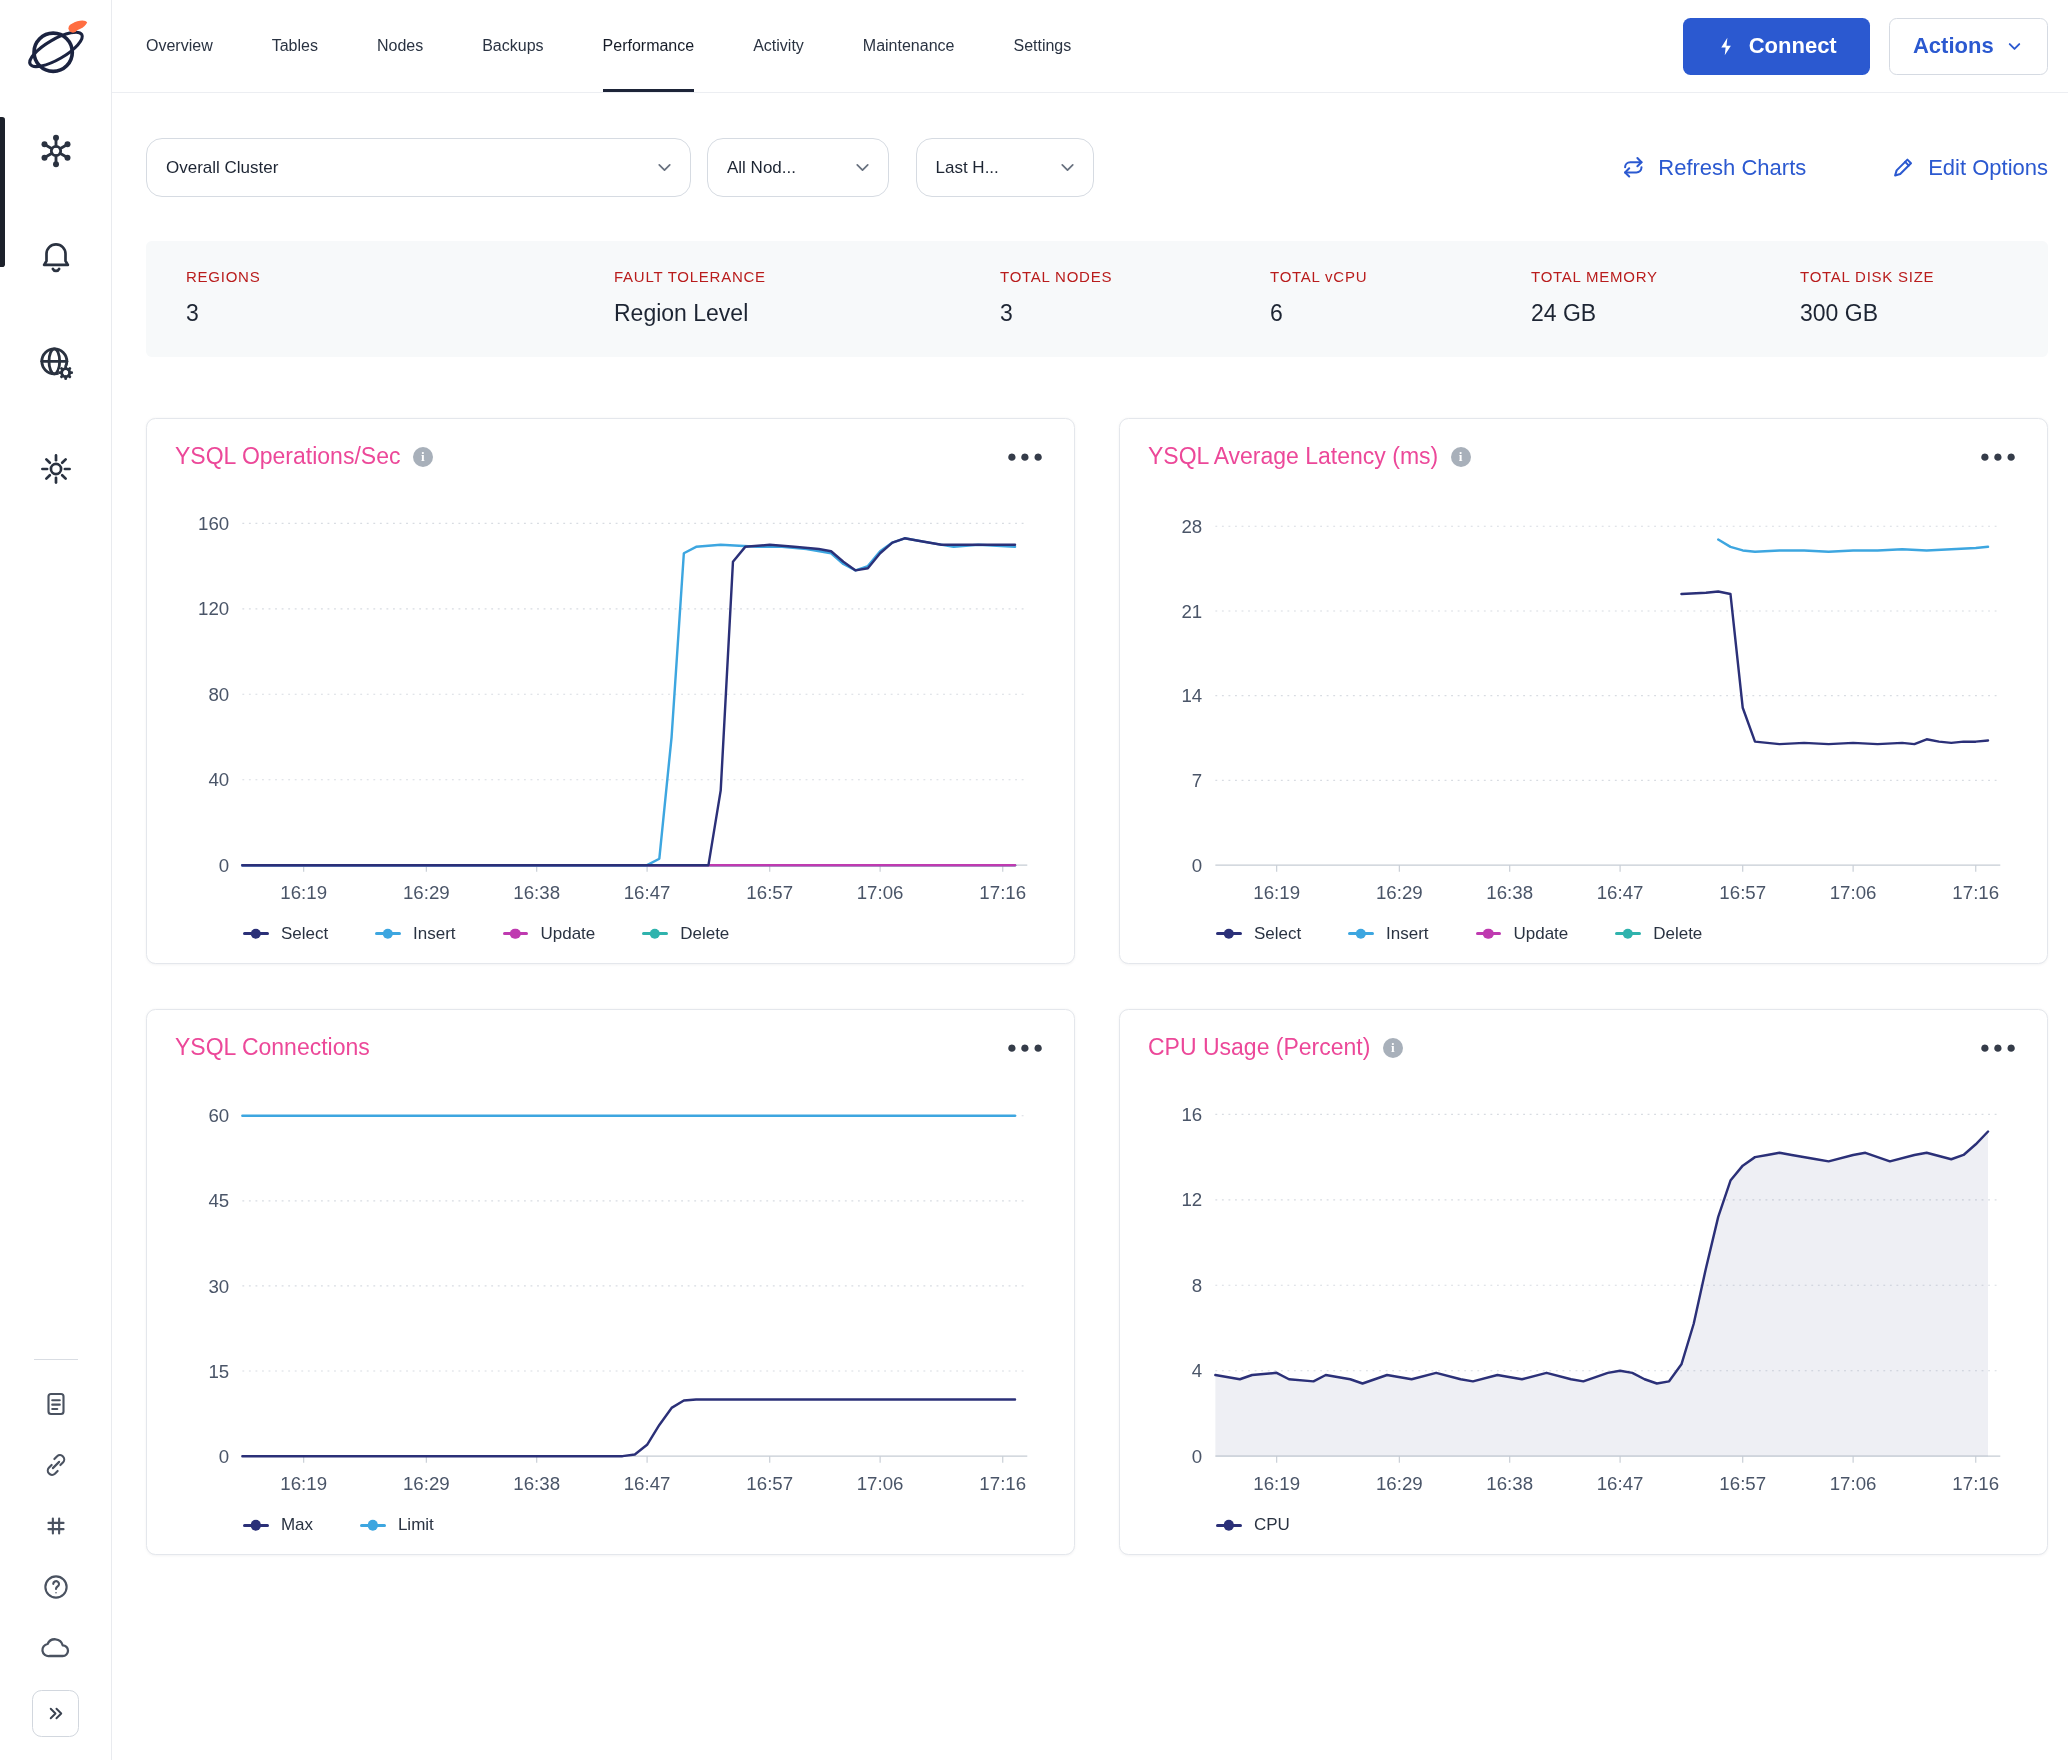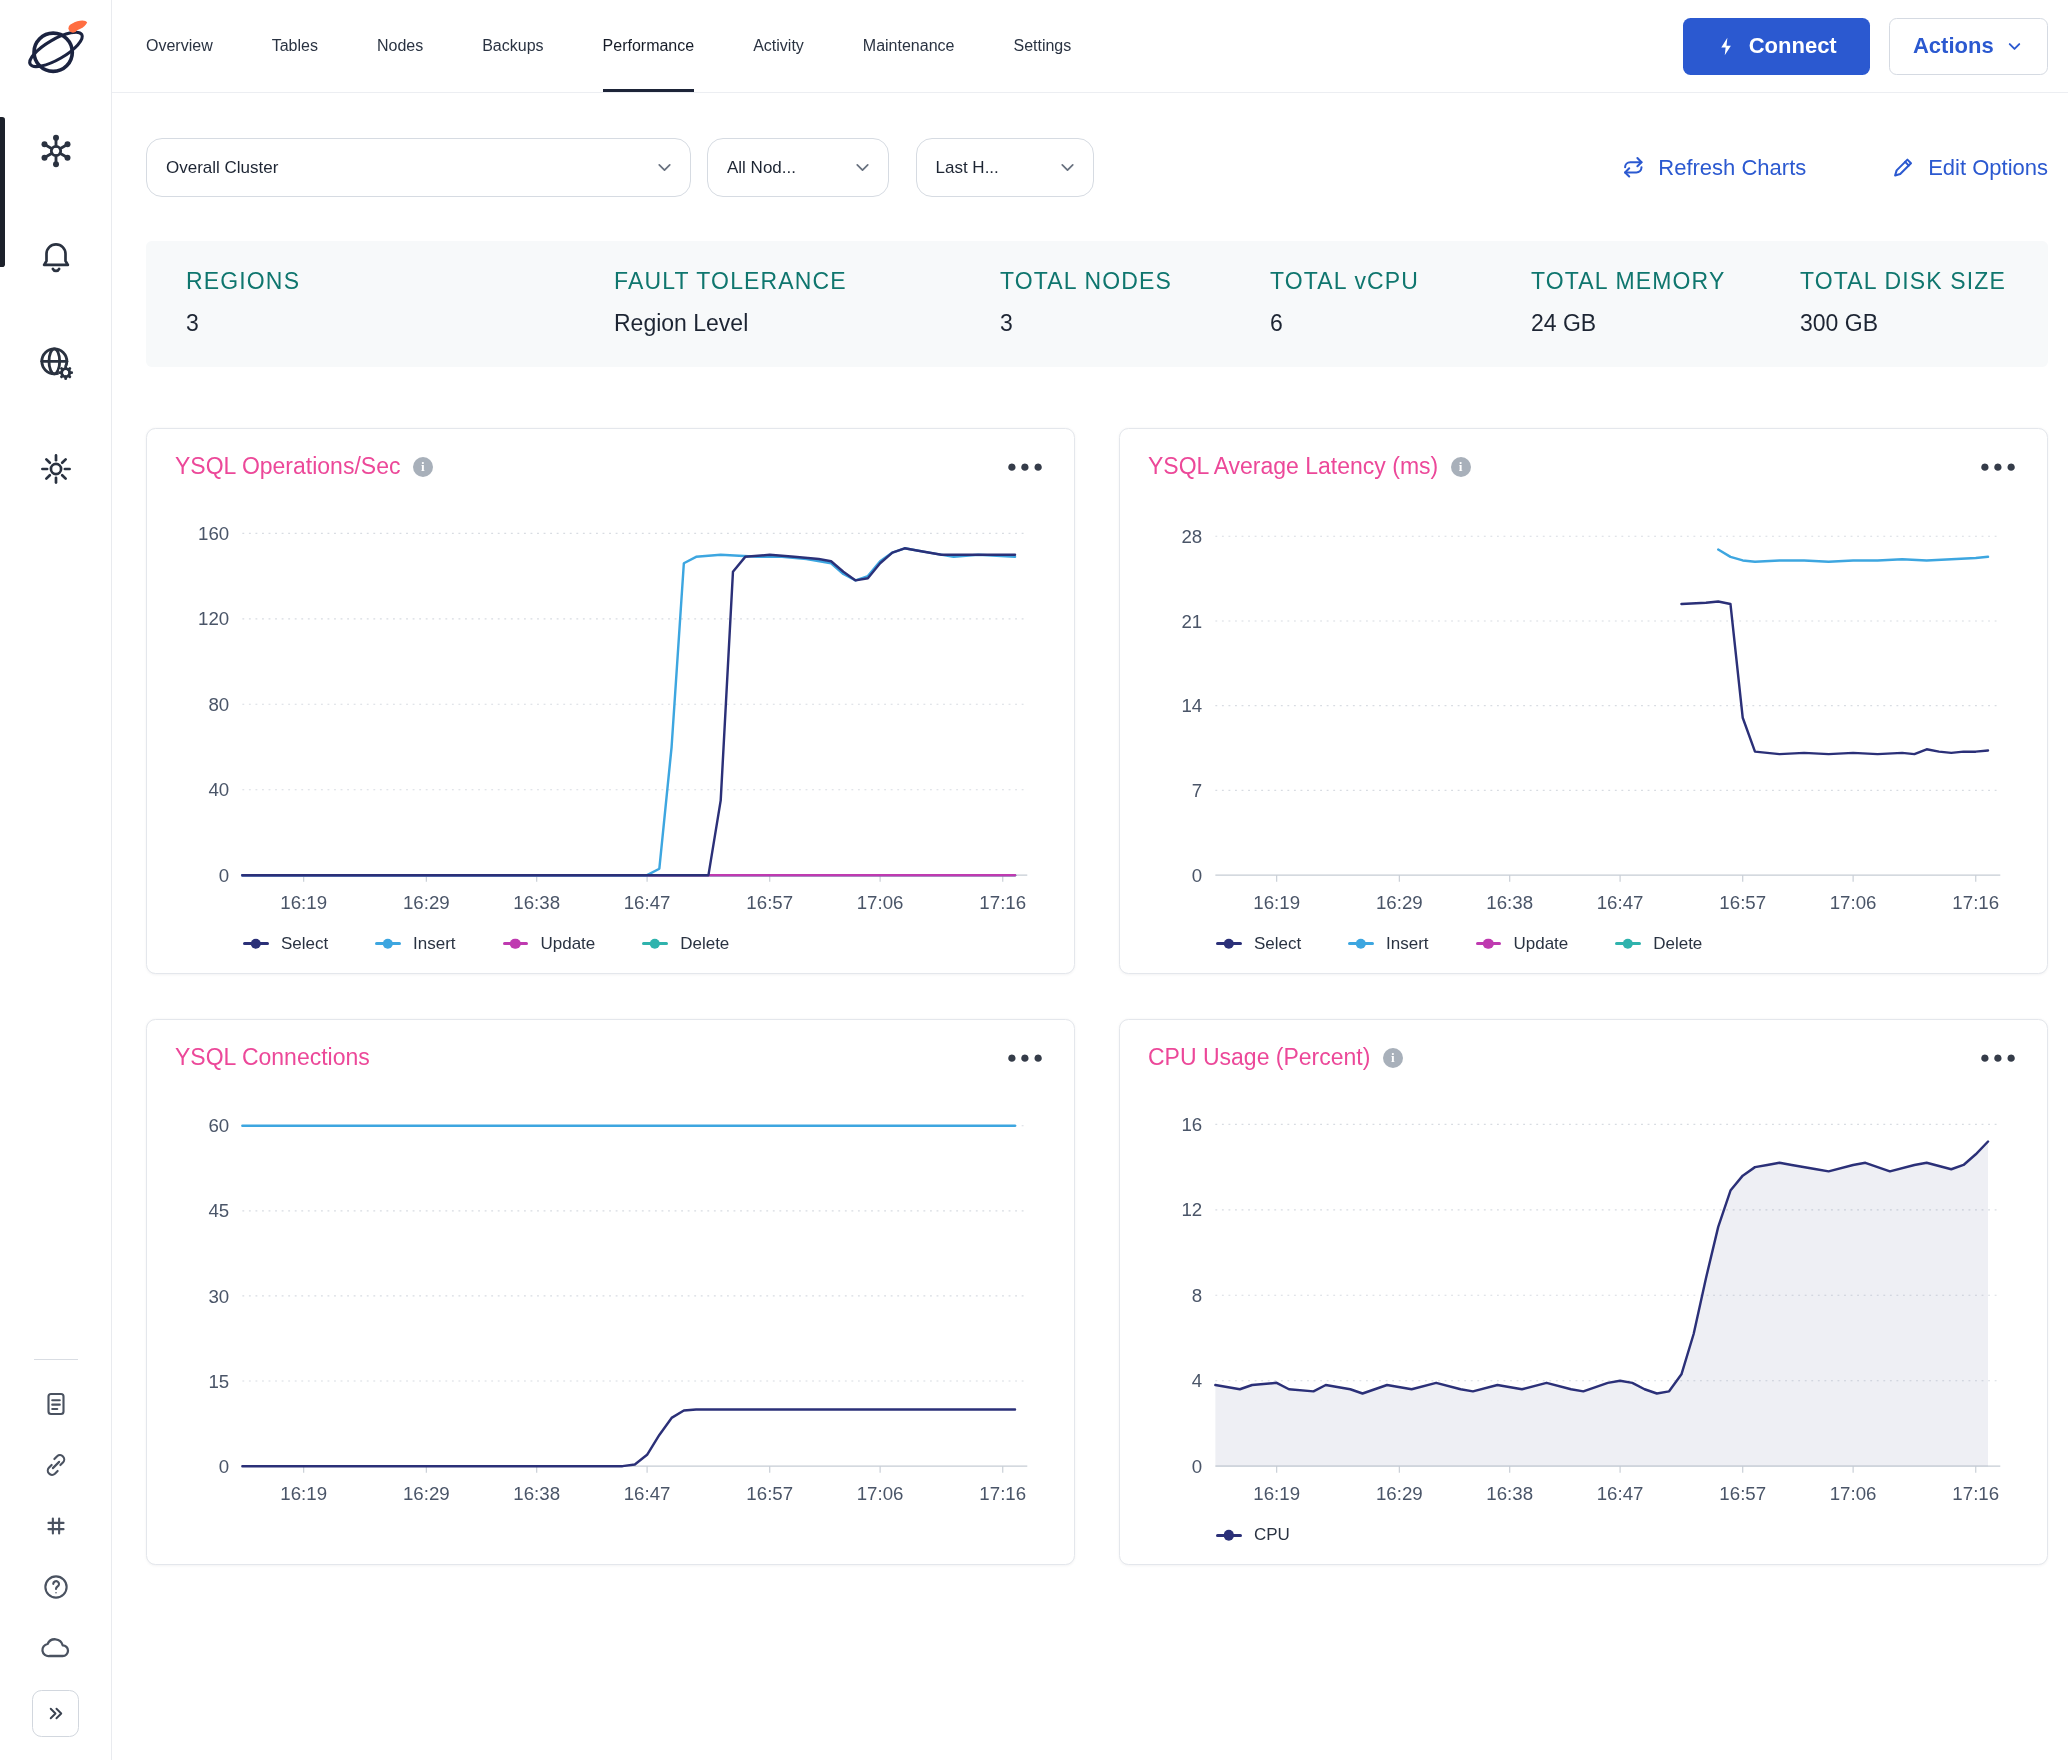--- a/index.html
+++ b/index.html
@@ -38,21 +38,21 @@
   .filters{display:flex;align-items:center;margin-top:45px}
   .select{height:59px;border:0.9px solid #d6dbe2;border-radius:16px;background:#fff;display:flex;align-items:center;justify-content:space-between;padding:0 15px 0 19px;font-size:17px;color:#1d2533;cursor:pointer}
   .sel-cluster{width:545px}
   .sel-nodes{width:182px;margin-left:16px}
   .sel-range{width:178px;margin-left:26.5px}
   .filter-links{margin-left:auto;display:flex;gap:85px}
   .flink{display:flex;align-items:center;gap:12.3px;color:#2b59d0;font-size:22px;font-weight:normal;cursor:pointer}
   .flink svg{stroke:#2b59d0;fill:none;stroke-width:2;stroke-linecap:round;stroke-linejoin:round}
 
   .statsbar{margin-top:44px;background:#f7f9fa;border-radius:5.7px;padding:26.5px 40px 30px;display:flex}
-  .stat-label{font-size:23px;letter-spacing:.05em;color:#0f766e}
+  .stat-label{font-size:15px;letter-spacing:.05em;color:#b91c1c}
   .stat-value{font-size:23px;color:#1d2533;margin-top:15px}
   .w1{width:428px}.w2{width:386px}.w3{width:270px}.w4{width:261px}.w5{width:269px}
 
   .grid{margin-top:61px;display:grid;grid-template-columns:1fr 1fr;gap:45px 44px}
   .card{border:0.9px solid #e4e7ec;border-radius:9.5px;background:#fff;padding:24.6px 28px 19px;box-shadow:0 0.9px 2.8px rgba(16,24,40,.05)}
   .card-head{display:flex;align-items:center}
   .card-title{font-size:23px;font-weight:normal;color:#ec4899}
   .info-dot{width:20px;height:20px;border-radius:50%;background:#a8b0ba;color:#fff;font-size:13.2px;font-weight:bold;display:inline-flex;align-items:center;justify-content:center;margin-left:12.3px;font-family:"Liberation Serif",serif;cursor:pointer}
   .card-menu{margin-left:auto;color:#353c49;font-size:17px;letter-spacing:2.8px;cursor:pointer;font-weight:bold}
   .chart-svg{width:100%;height:435px;margin-top:15px;display:block}
@@ -452,20 +452,34 @@
             <text x="504.609375" y="438" text-anchor="middle" fill="#4a5568" font-size="20">16:47</text>
             <line x1="635.703125" y1="402" x2="635.703125" y2="409" stroke="#c6ccd4" stroke-width="1.2"></line>
             <text x="635.703125" y="438" text-anchor="middle" fill="#4a5568" font-size="20">16:57</text>
             <line x1="753.6875" y1="402" x2="753.6875" y2="409" stroke="#c6ccd4" stroke-width="1.2"></line>
             <text x="753.6875" y="438" text-anchor="middle" fill="#4a5568" font-size="20">17:06</text>
             <line x1="884.78125" y1="402" x2="884.78125" y2="409" stroke="#c6ccd4" stroke-width="1.2"></line>
             <text x="884.78125" y="438" text-anchor="middle" fill="#4a5568" font-size="20">17:16</text>
             <path d="M72.0 42.0L897.9 42.0" fill="none" stroke="#3da6e0" stroke-width="2.6" stroke-linejoin="round" stroke-linecap="round"></path>
             <path d="M72.0 402.0L478.4 402.0L491.5 400.2L504.6 390.0L517.7 369.0L530.8 351.0L543.9 343.2L557.0 342.0L622.6 342.0L701.3 342.0L779.9 342.0L858.6 342.0L897.9 342.0" fill="none" stroke="#2b3078" stroke-width="2.6" stroke-linejoin="round" stroke-linecap="round"></path>
           </svg>
+        <div class="legend">
+            <span class="legend-item">
+              <span class="legend-marker" style="color: rgb(43, 48, 120);">
+                <span class="legend-dot"></span>
+              </span>
+              <span>Max</span>
+            </span>
+            <span class="legend-item">
+              <span class="legend-marker" style="color: rgb(61, 166, 224);">
+                <span class="legend-dot"></span>
+              </span>
+              <span>Limit</span>
+            </span>
+          </div>
       </div>
 
       <div class="card">
         <div class="card-head">
           <span class="card-title">CPU Usage (Percent)</span>
           <span class="info-dot">i</span>
           <span class="card-menu">●●●</span>
         </div>
         <svg class="chart-svg" viewBox="0 0 931 460" preserveAspectRatio="none">
             <line x1="72" y1="402" x2="911" y2="402" stroke="#c6ccd4" stroke-width="1.2"></line>

